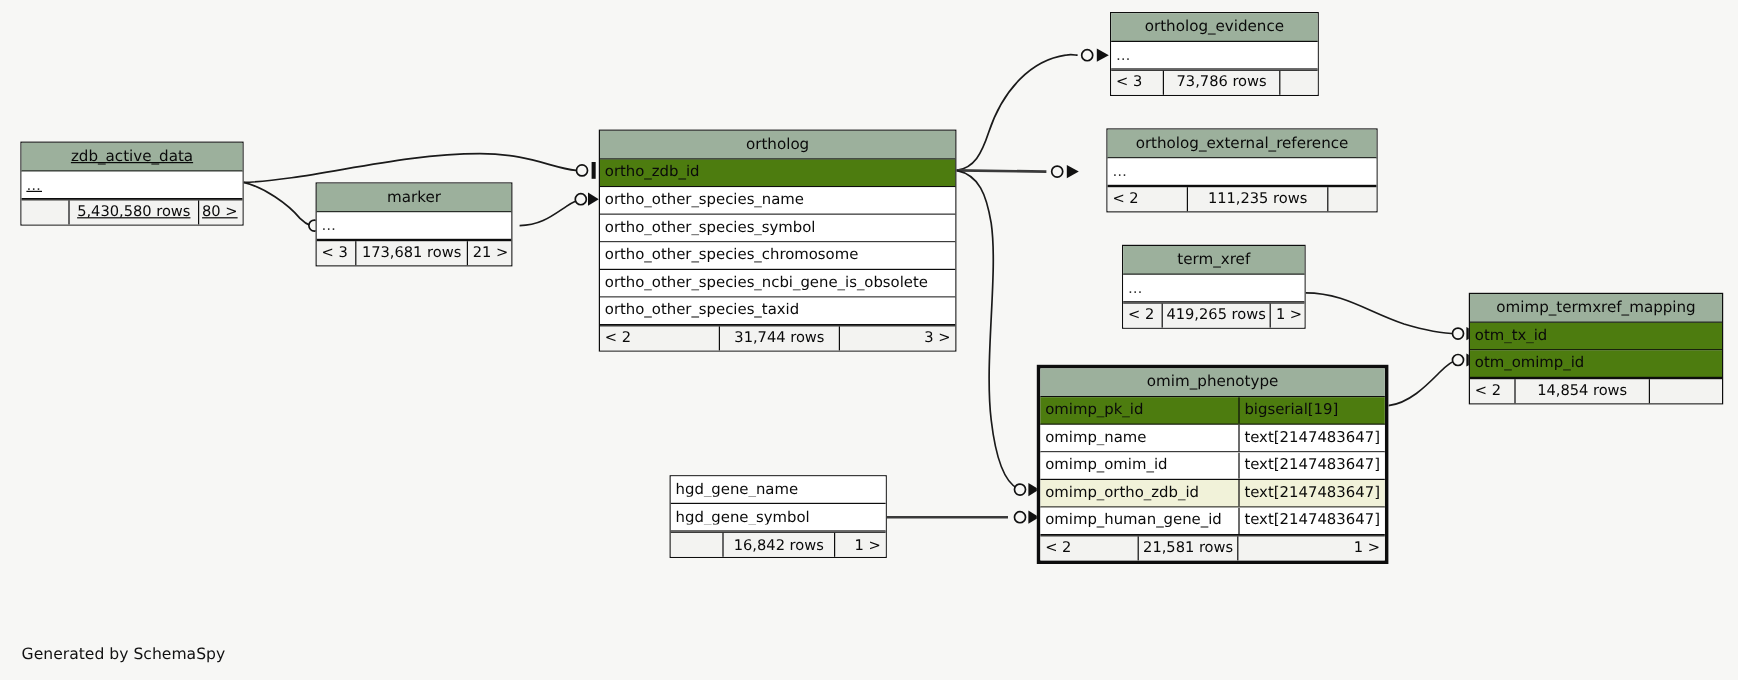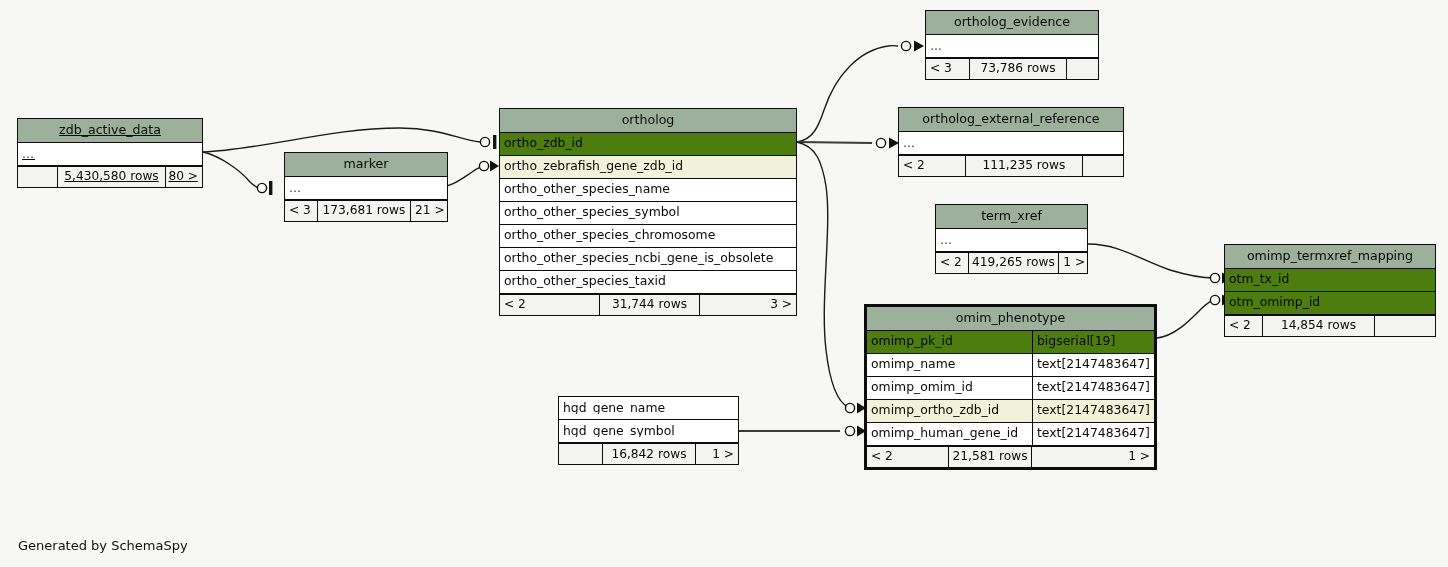--- a/index.html
+++ b/index.html
@@ -214,40 +214,37 @@
     <div class="col ellipsis">
       <span class="cname">…</span>
     </div>
     <div class="tbl-foot">
       <div class="foot-left" style="width:40px;"></div>
       <div class="foot-mid">5,430,580 rows</div>
       <div class="foot-right" style="width:36px;">80 &gt;</div>
     </div>
   </div>
 
-  <div class="tbl" style="left:284px; top:152px; width:164px;">
+  <div class="tbl" style="left:263px; top:152px; width:164px;">
     <div class="tbl-title">marker</div>
     <div class="col ellipsis">
       <span class="cname">…</span>
     </div>
     <div class="tbl-foot">
       <div class="foot-left" style="width:33px;">&lt; 3</div>
       <div class="foot-mid">173,681 rows</div>
       <div class="foot-right" style="width:36px; justify-content:flex-start; padding-left:4px;">21 &gt;</div>
     </div>
   </div>
 
   <div class="tbl" style="left:499px; top:108px; width:298px;">
     <div class="tbl-title">ortholog</div>
     <div class="col pk">
       <span class="cname">ortho_zdb_id</span>
     </div>
-    <div class="col fk">
-      <span class="cname">ortho_zebrafish_gene_zdb_id</span>
-    </div>
     <div class="col">
       <span class="cname">ortho_other_species_name</span>
     </div>
     <div class="col">
       <span class="cname">ortho_other_species_symbol</span>
     </div>
     <div class="col">
       <span class="cname">ortho_other_species_chromosome</span>
     </div>
     <div class="col">
@@ -268,21 +265,21 @@
     <div class="col ellipsis">
       <span class="cname">…</span>
     </div>
     <div class="tbl-foot">
       <div class="foot-left" style="width:44px;">&lt; 3</div>
       <div class="foot-mid">73,786 rows</div>
       <div class="foot-right empty" style="width:31px;"></div>
     </div>
   </div>
 
-  <div class="tbl" style="left:898px; top:107px; width:226px;">
+  <div class="tbl" style="left:922px; top:107px; width:226px;">
     <div class="tbl-title">ortholog_external_reference</div>
     <div class="col ellipsis">
       <span class="cname">…</span>
     </div>
     <div class="tbl-foot">
       <div class="foot-left" style="width:67px;">&lt; 2</div>
       <div class="foot-mid">111,235 rows</div>
       <div class="foot-right empty" style="width:40px;"></div>
     </div>
   </div>

